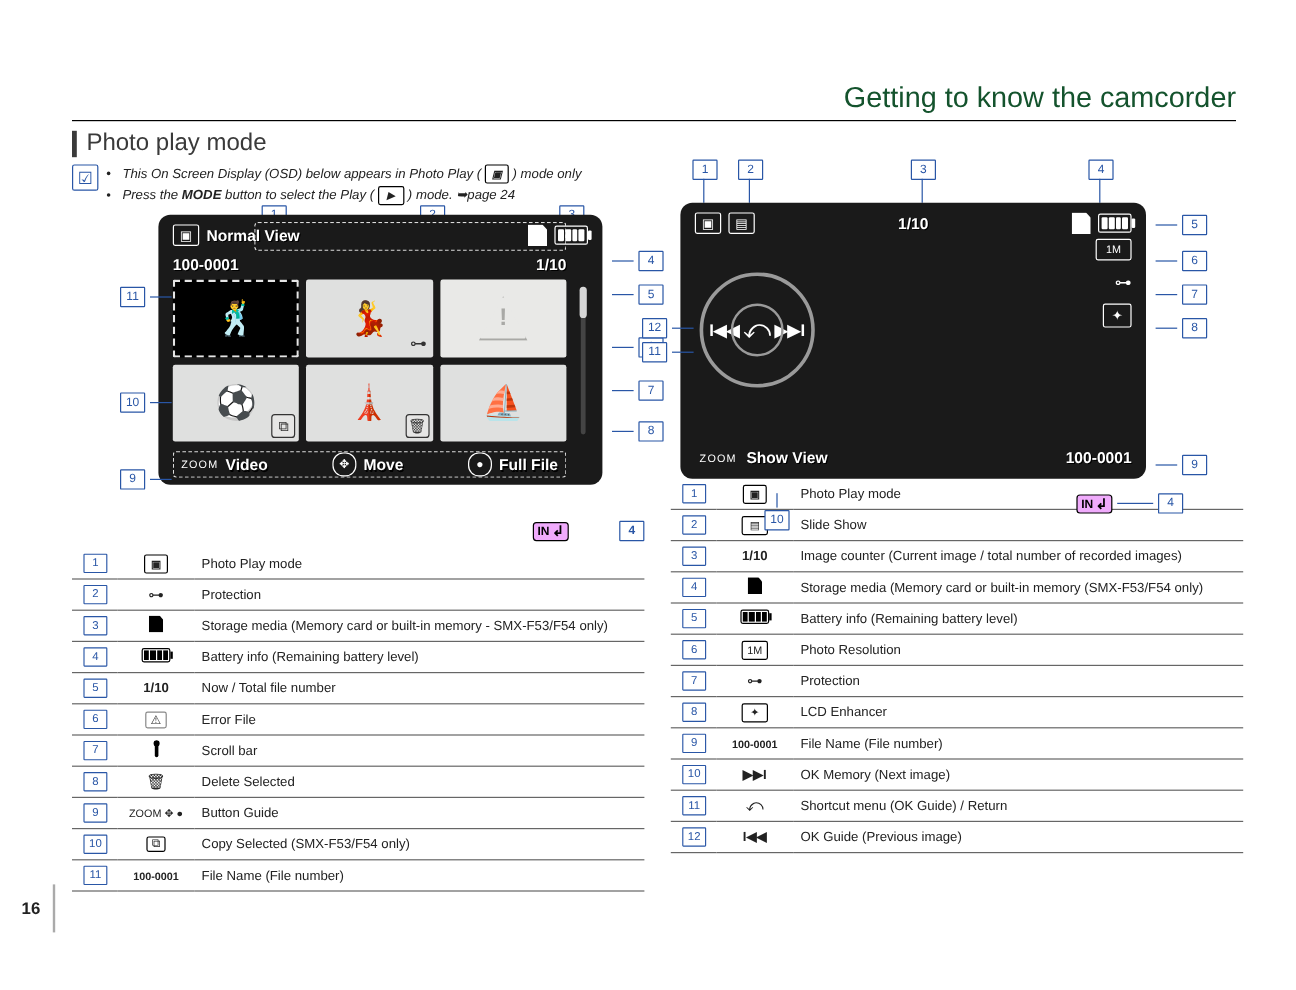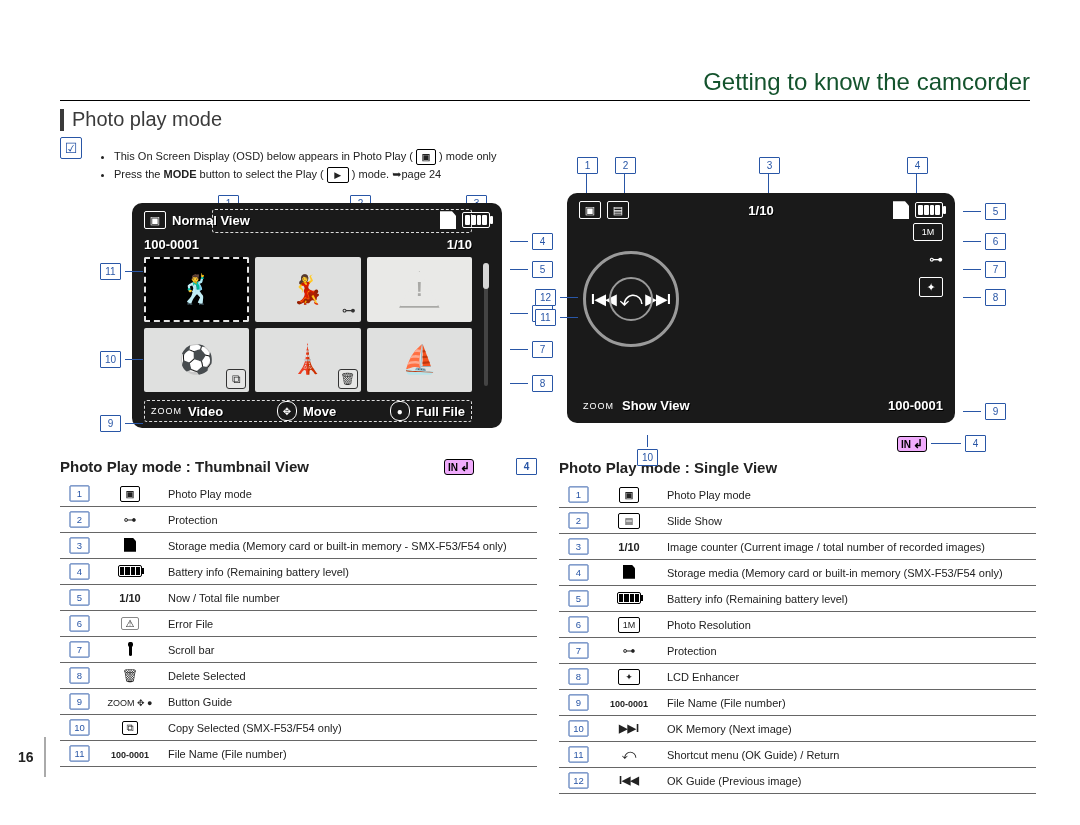--- a/index.html
+++ b/index.html
@@ -73,22 +73,23 @@
     color: #2956a6;
     border-radius: 2px;
     display: flex;
     align-items: center;
     justify-content: center;
     font-size: 14px;
     margin-right: 6px;
     flex: 0 0 auto;
   }
   .note-list {
-    margin: 12px;
+    margin: 0;
     padding-left: 14px;
+    font-style: italic;
   }
   .note-list li { margin-bottom: 2px; }
 
   
   .callout {
     display: inline-flex;
     align-items: center;
     justify-content: center;
     min-width: 15px;
     height: 15px;
@@ -449,21 +450,20 @@
       <div class="co" style="left:40px; top:154px;">
           <span class="callout">10</span>
           <div class="line-h" style="width:18px;"></div>
         </div>
       <div class="co" style="left:40px; top:218px;">
           <span class="callout">9</span>
           <div class="line-h" style="width:18px;"></div>
         </div>
 
       <div class="sub-heading" style="margin-top:30px;">
-        <span>Photo Play mode : Thumbnail View</span>
         <span style="margin-left:auto; display:flex; align-items:center; gap:6px;">
           <span class="in-badge">
               <span>IN</span>
               <span class="arrow">↲</span>
             </span>
           <span class="line-h" style="width:30px; background:#2956a6;"></span>
           <span class="callout">4</span>
         </span>
       </div>
 
@@ -626,23 +626,20 @@
 
       <div class="co" style="left:338px; top:238px;">
         <span class="in-badge">
             <span>IN</span>
             <span class="arrow">↲</span>
           </span>
         <div class="line-h" style="width:30px;"></div>
         <span class="callout">4</span>
       </div>
 
-      <div class="sub-heading" style="margin-top:36px;">
-        <span>Photo Play mode : Single View</span>
-      </div>
 
       <table class="legend">
         <tbody id="legend-b">
             <tr>
               <td class="num"><span class="callout">1</span></td>
               <td class="icn"><span class="icon-photo-b">▣</span></td>
               <td>Photo Play mode</td>
             </tr>
             <tr>
               <td class="num"><span class="callout">2</span></td>

